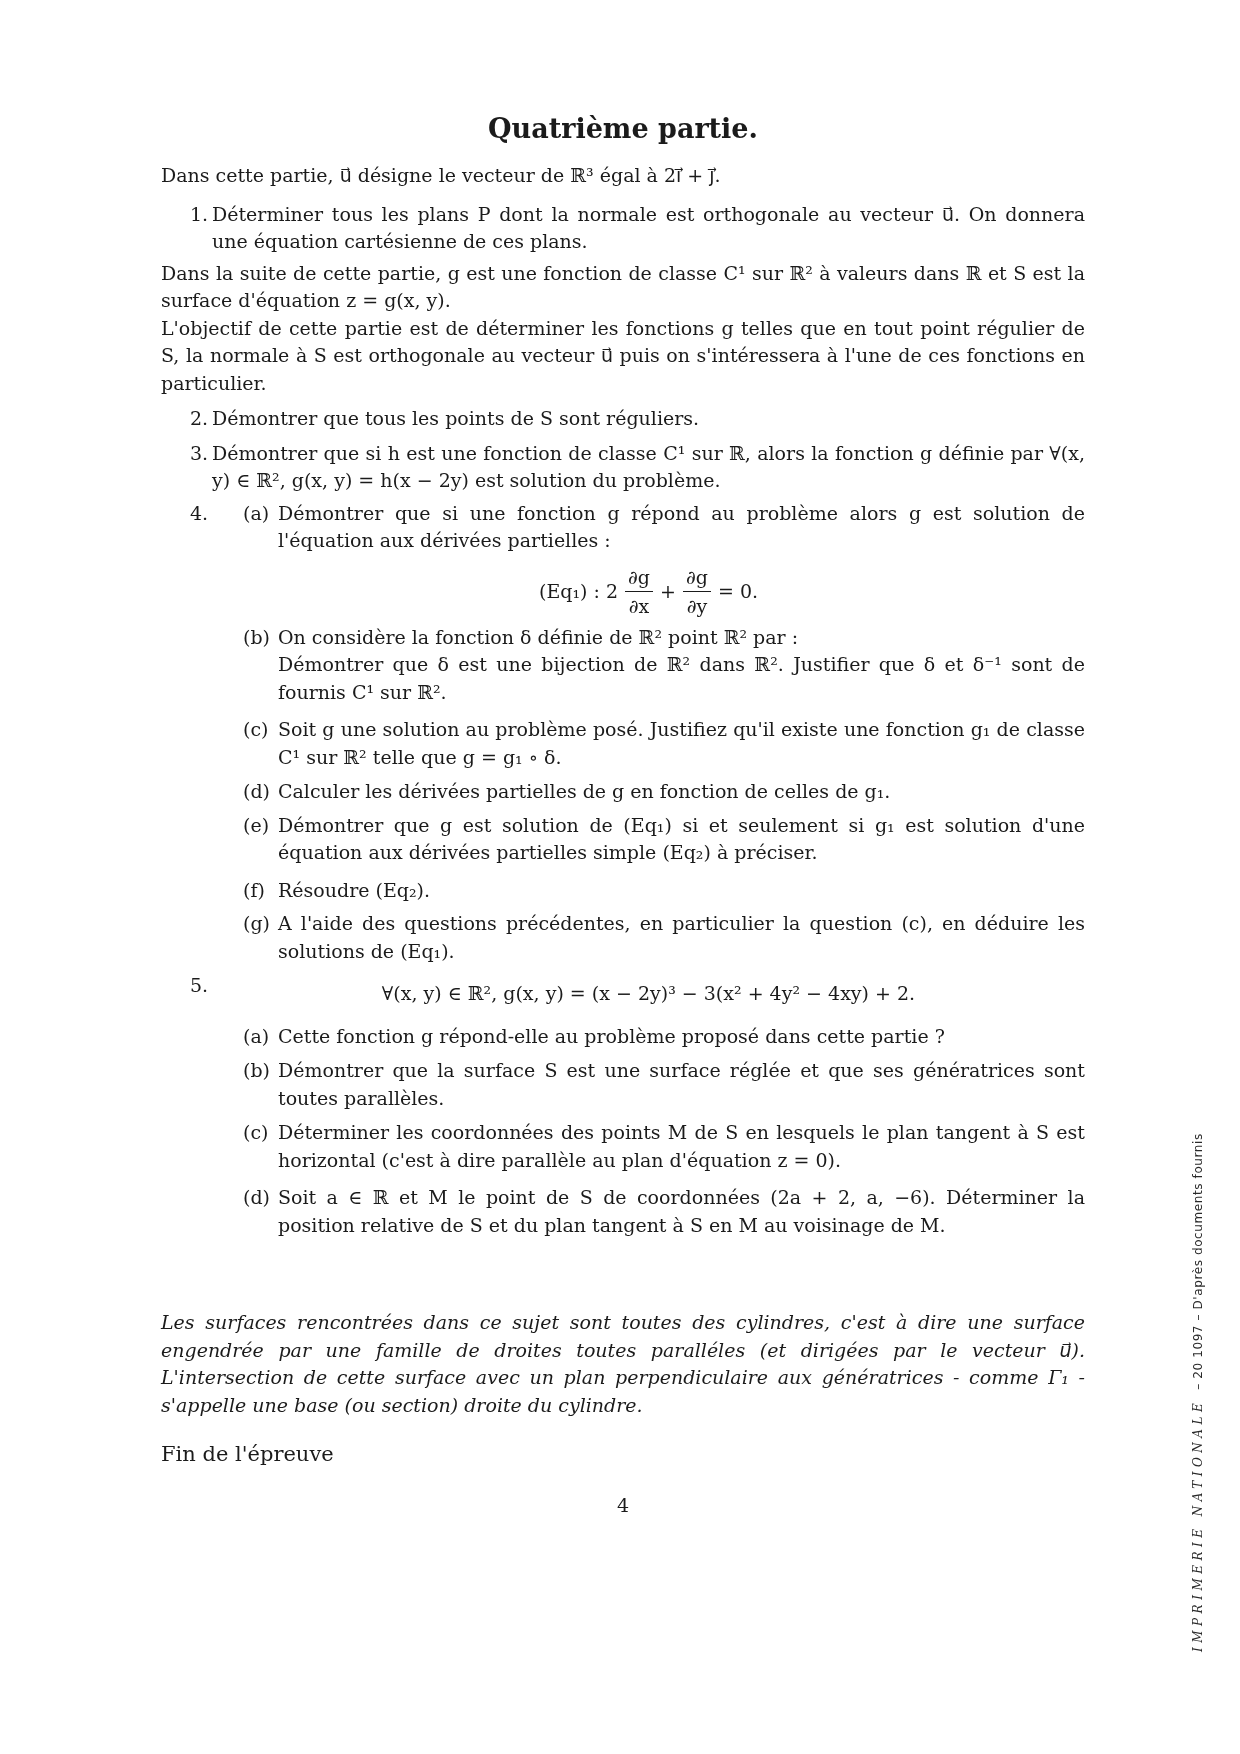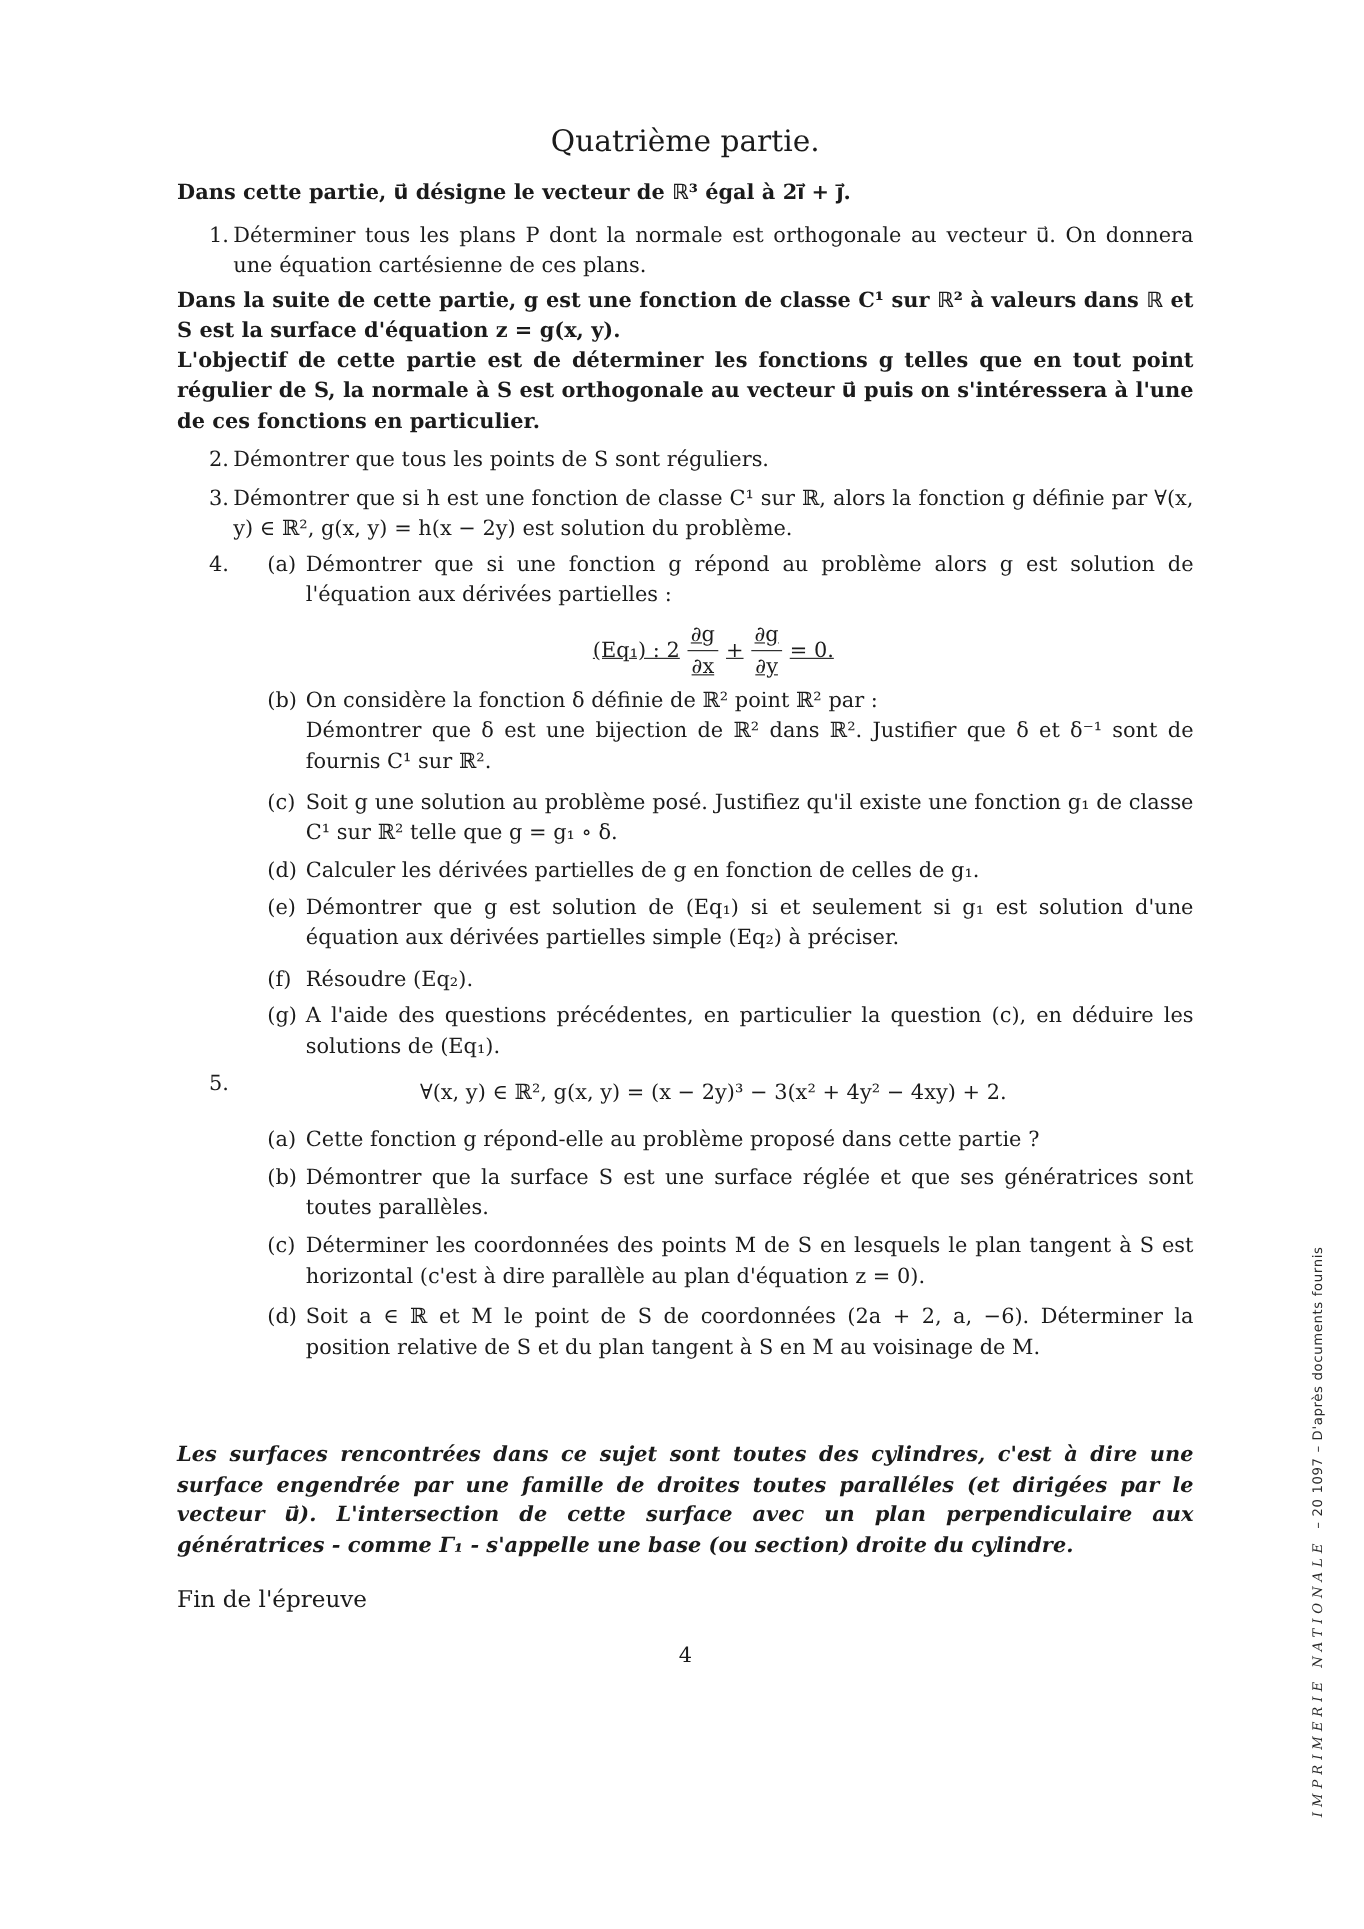--- a/index.html
+++ b/index.html
@@ -9,24 +9,24 @@
     background:#ffffff;
     color:#1b1b1b;
     font-family:"DejaVu Serif","DejaVu Sans",serif;
     font-size:19px;
     line-height:27.5px;
     overflow:hidden;
   }
   .content { position:absolute; left:161px; top:100px; width:924px; }
 
   .title {
-    font-size:27px; font-weight:normal; line-height:30px;
+    font-size:27px; font-weight:bold; line-height:30px;
     text-align:center; margin:14px 0 18px 0;
   }
-  .para { text-align:justify; margin:0;font-weight:bold; }
+  .para { text-align:justify; margin:0; }
   .closing { font-style:italic; margin-top:70px; }
 
   .li { display:flex; align-items:flex-start; }
   .num {
     flex:0 0 51px; box-sizing:border-box; padding-left:29px; white-space:nowrap;
   }
   .body-txt { flex:1 1 auto; text-align:justify; }
 
   .sublist { flex:1 1 auto; }
   .sub { display:flex; align-items:flex-start; }
@@ -50,21 +50,21 @@
   .m-5b { margin-top:7px; }
   .m-5c { margin-top:7px; }
   .m-5d { margin-top:10px; }
 
   .eq { text-align:center; }
   .eq-b { margin:4px 0 3px 0; }
   .eq-5 { margin-top:8px; }
 
   .eq-display {
     display:flex; justify-content:center; align-items:center;
-    gap:7px; margin:9px 0 4px 0; min-height:56px;text-decoration:underline;
+    gap:7px; margin:9px 0 4px 0; min-height:56px;
   }
   .frac { display:inline-flex; flex-direction:column; text-align:center; line-height:24px; }
   .frac .fn { display:block; border-bottom:1.3px solid currentColor; padding:0 3px 2px 3px; }
   .frac .fd { display:block; padding-top:2px; }
 
   .fin { text-align:left; margin-top:22px; font-size:21px; }
   .pagenum { text-align:center; margin-top:23px; }
 
   .vtext {
     position:absolute; left:1191px; top:1652px;

